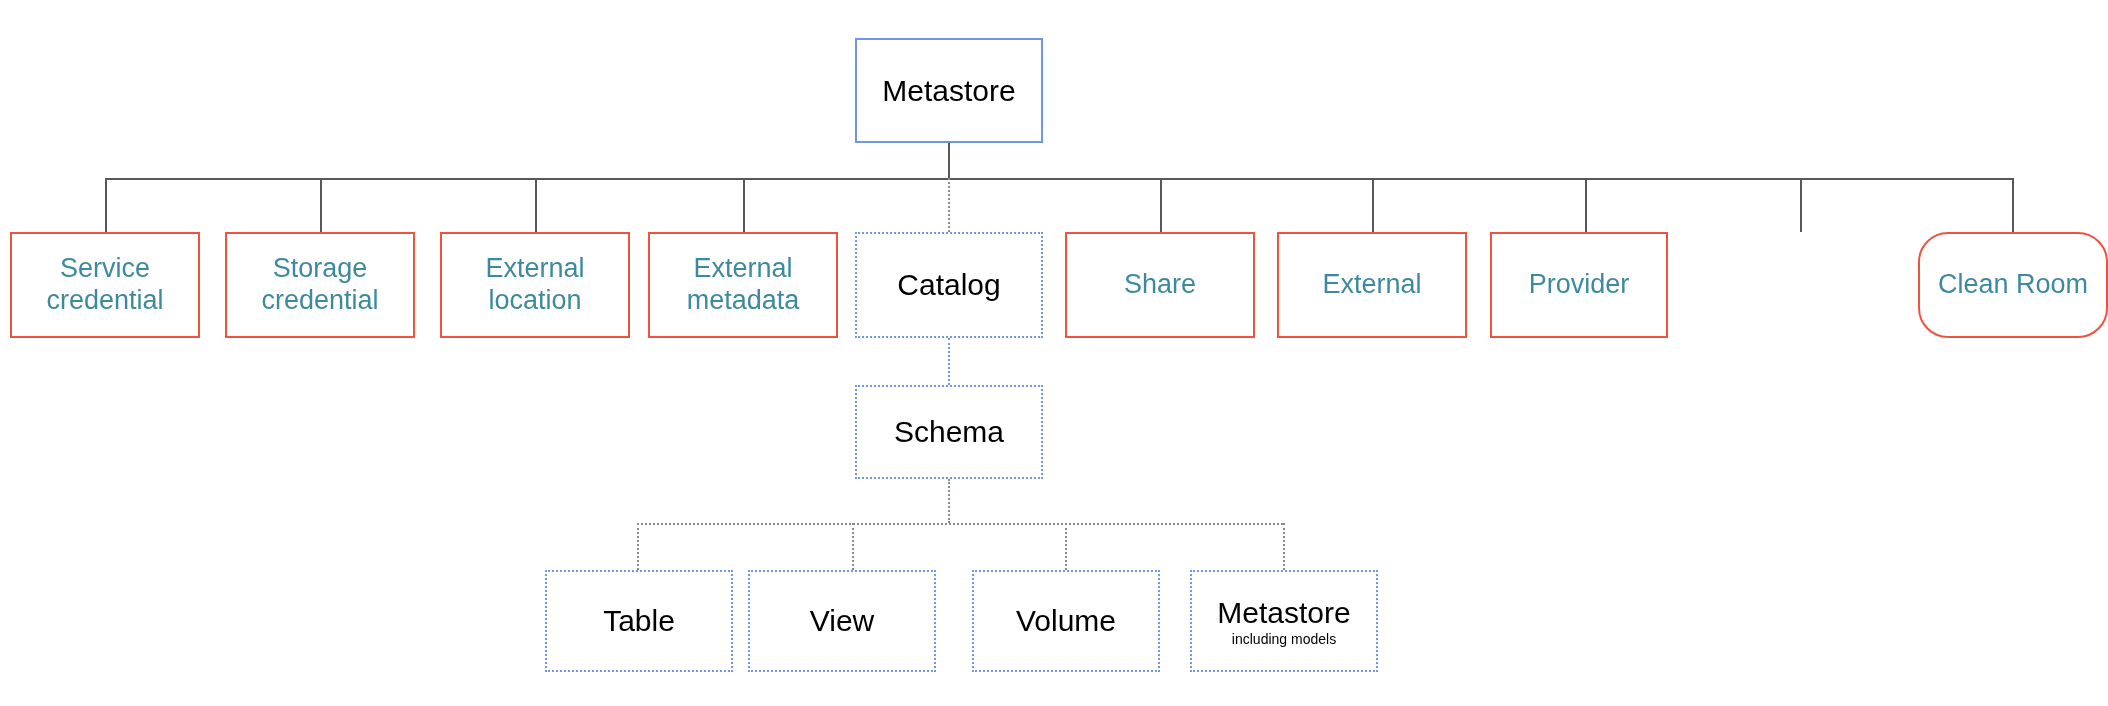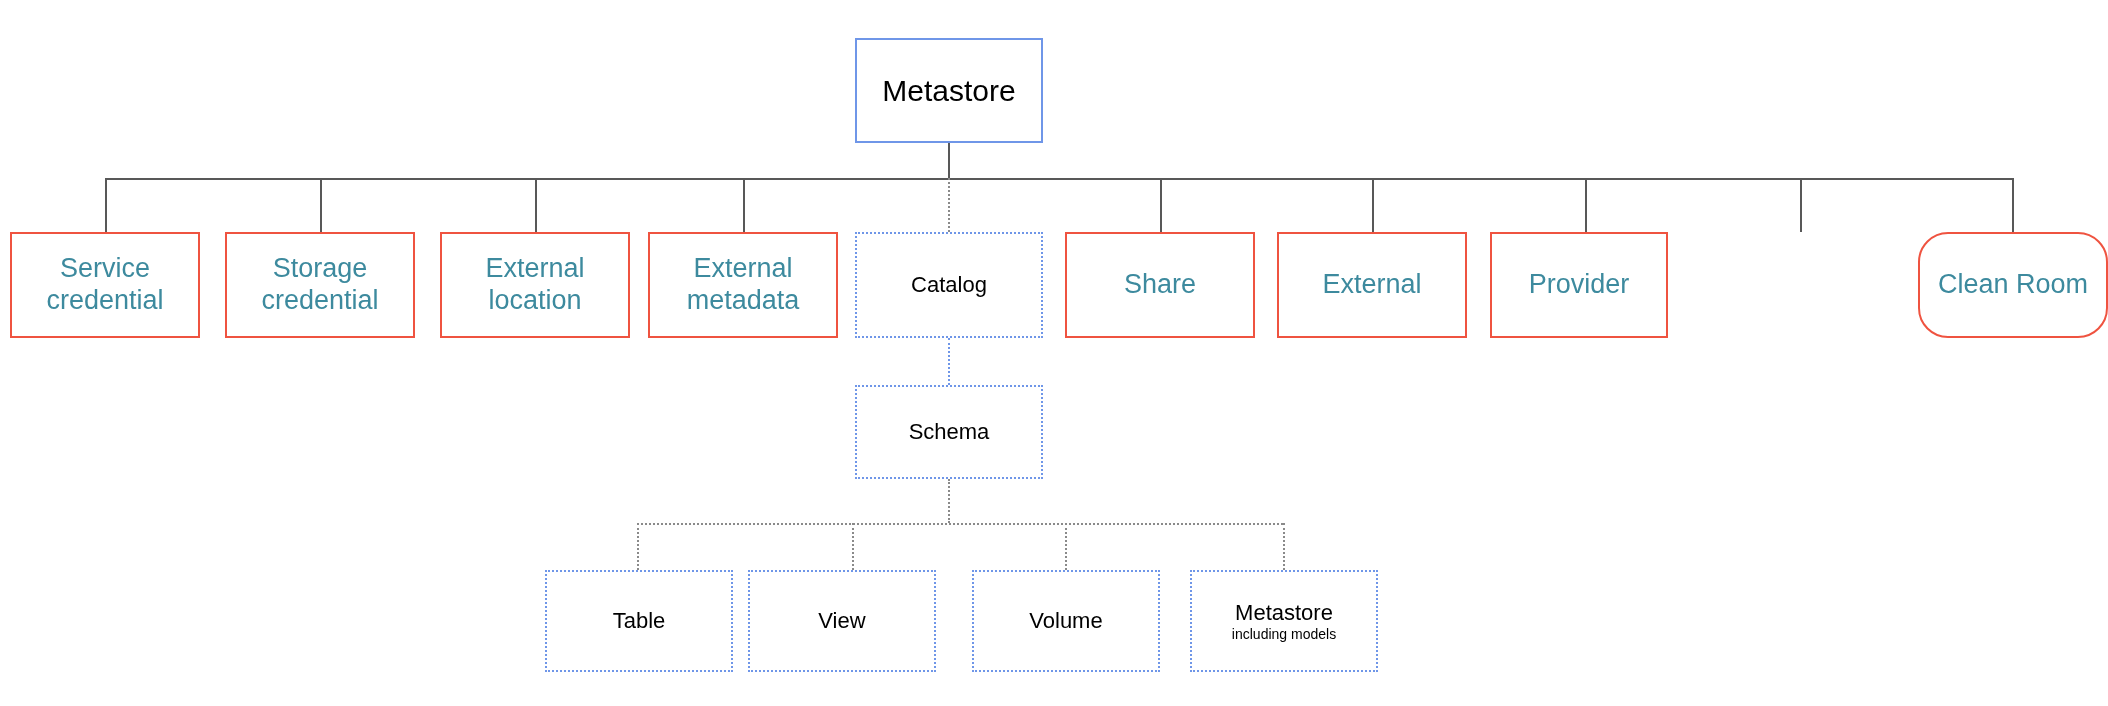--- a/index.html
+++ b/index.html
@@ -48,21 +48,21 @@
     color: #000000;
     font-size: 30px;
   }
 
   
   .node.blue-dotted {
     border: 2px dotted #6f96e8;
   }
   .node.blue-dotted .label {
     color: #000000;
-    font-size: 22px;
+    font-size: 30px;
   }
 
   .label {
     white-space: pre-line;
     display: block;
   }
   .sublabel {
     display: block;
     color: #000000;
     font-size: 14px;

